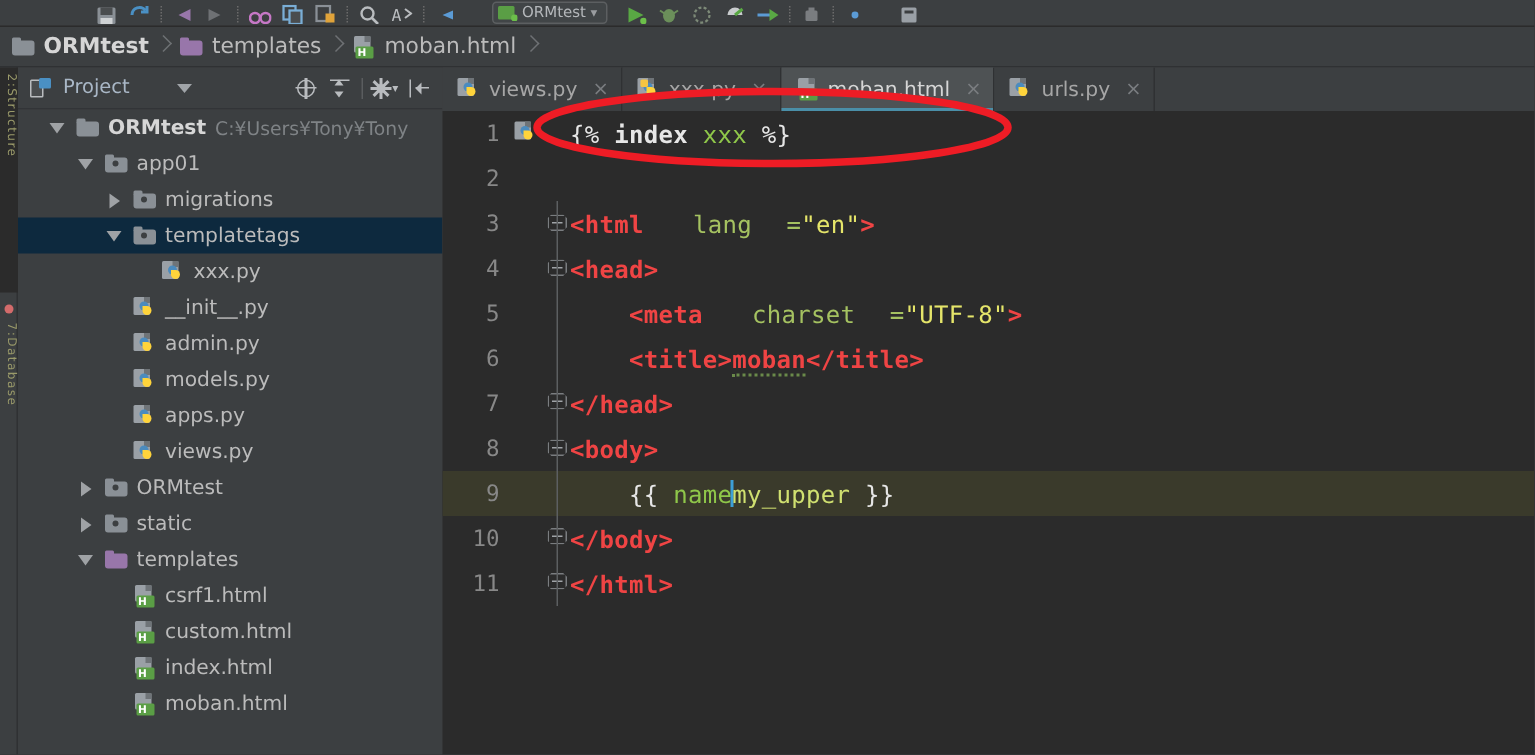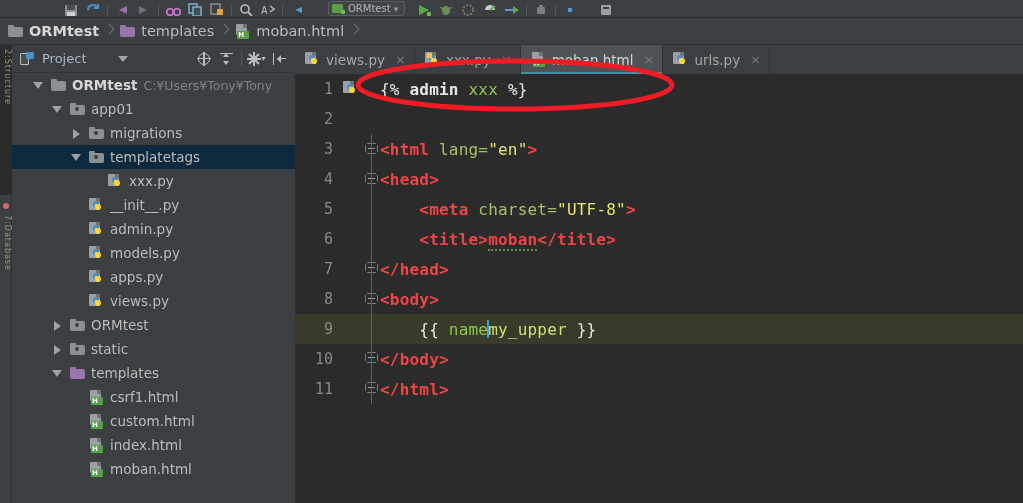--- a/index.html
+++ b/index.html
@@ -177,21 +177,21 @@
   .foldcol { width: 18px; flex: none; position: relative; height: 30px; }
   .fmark { position: absolute; left: 3px; top: 9px; width: 13px; height: 11px; }
   .fmark .bx { position:absolute; left:0; top:0; width:13px; height:11px;
       border:1px solid #7a7d80; background:#2b2b2b;
       clip-path: polygon(0 22%, 20% 0, 80% 0, 100% 22%, 100% 78%, 80% 100%, 20% 100%, 0 78%); }
   .fmark .mn { position:absolute; left:3px; top:4.5px; width:7px; height:1.3px; background:#a0a4a8; }
   .vline { position: absolute; left: 9px; width: 1px; background: #5c5f61; }
   .code { font-family: "DejaVu Sans Mono", monospace; font-size: 16px;
           color: #a9b7c6; white-space: pre; letter-spacing: 0.2px; }
   .tg { color: #ef4444; font-weight: bold; }
-  .at { color: #a5c261; }
+  .at { color: #a5c261; margin-left: 23px; }
   .vl { color: #e5e56a; }
   .gr { color: #8fc74a; }
   .yg { color: #d0e070; }
   .wt { color: #e6e6e6; }
   .bd { font-weight: bold; }
   .squig { border-bottom: 2px dotted #6a8a4a; }
   .caret { display:inline-block; width:2px; height:18px; background:#3d9fd6;
            vertical-align:-3px; margin:0 -1px; }
 
   
@@ -630,21 +630,21 @@
         <div class="gut">1</div>
         <div class="iconcol">
           <span class="ic fpy" style="position: absolute; left: 1px; top: 7px;">
             <span class="pg"></span>
             <span class="cnr"></span>
             <span class="pb"></span>
             <span class="py"></span>
           </span>
         </div>
         <div class="foldcol"></div>
-        <div class="code"><span class="wt">{%</span> <span class="wt bd">admin</span> <span class="gr">xxx</span> <span class="wt">%}</span></div>
+        <div class="code"><span class="wt">{%</span> <span class="wt bd">index</span> <span class="gr">xxx</span> <span class="wt">%}</span></div>
       </div>
       <div class="eline">
         <div class="gut">2</div>
         <div class="iconcol"></div>
         <div class="foldcol"></div>
       </div>
       <div class="eline">
         <div class="gut">3</div>
         <div class="iconcol"></div>
         <div class="foldcol">

